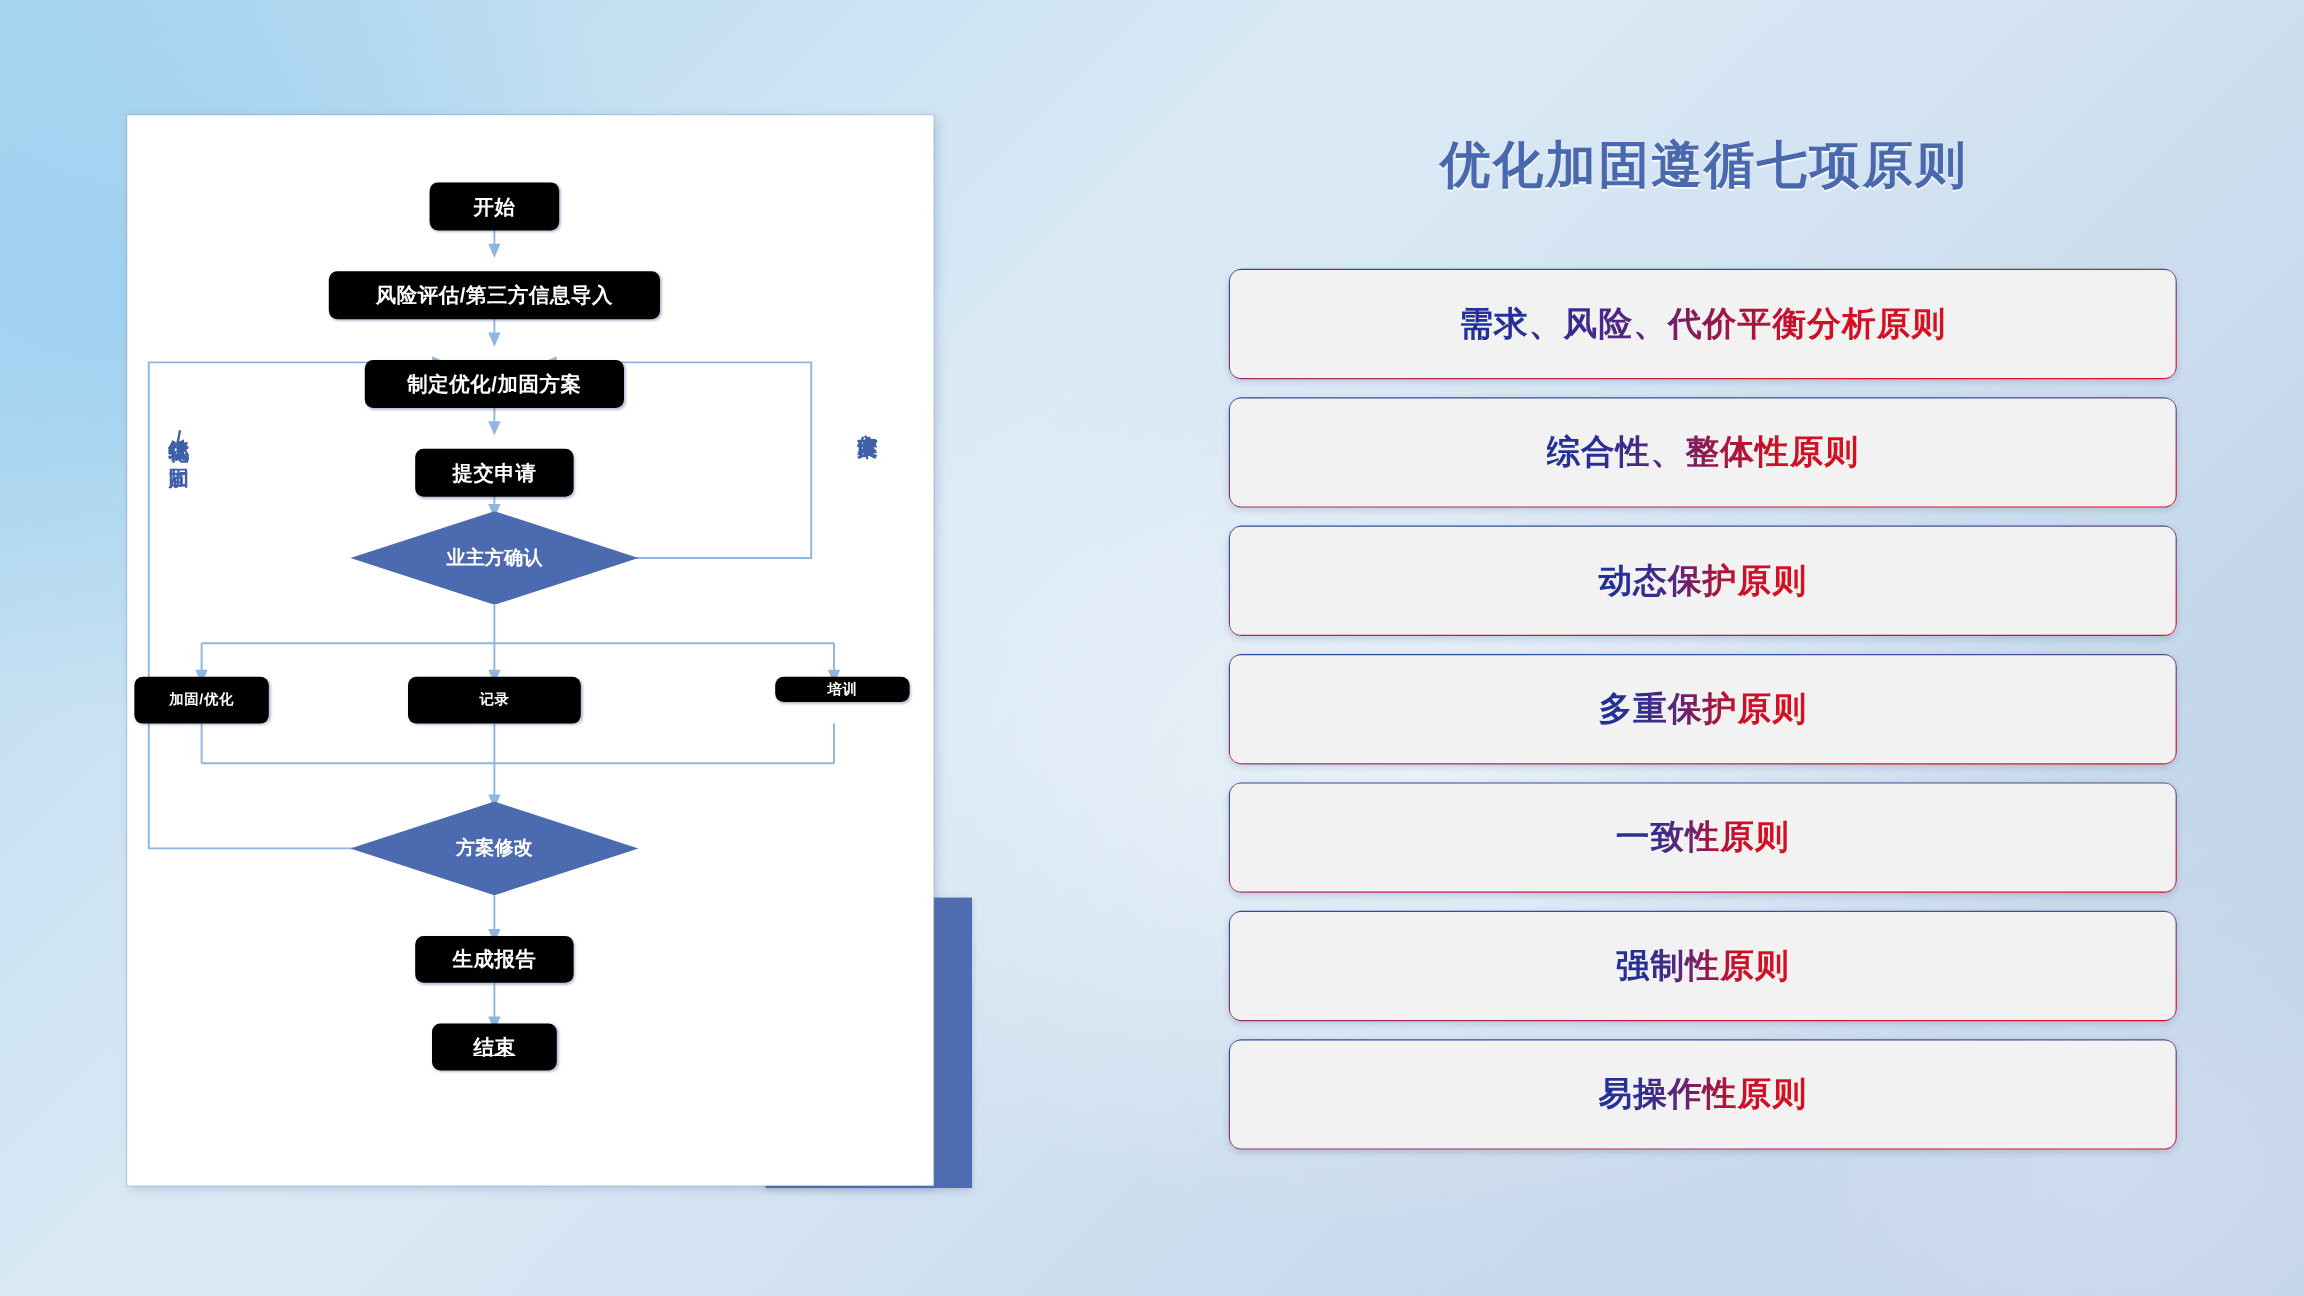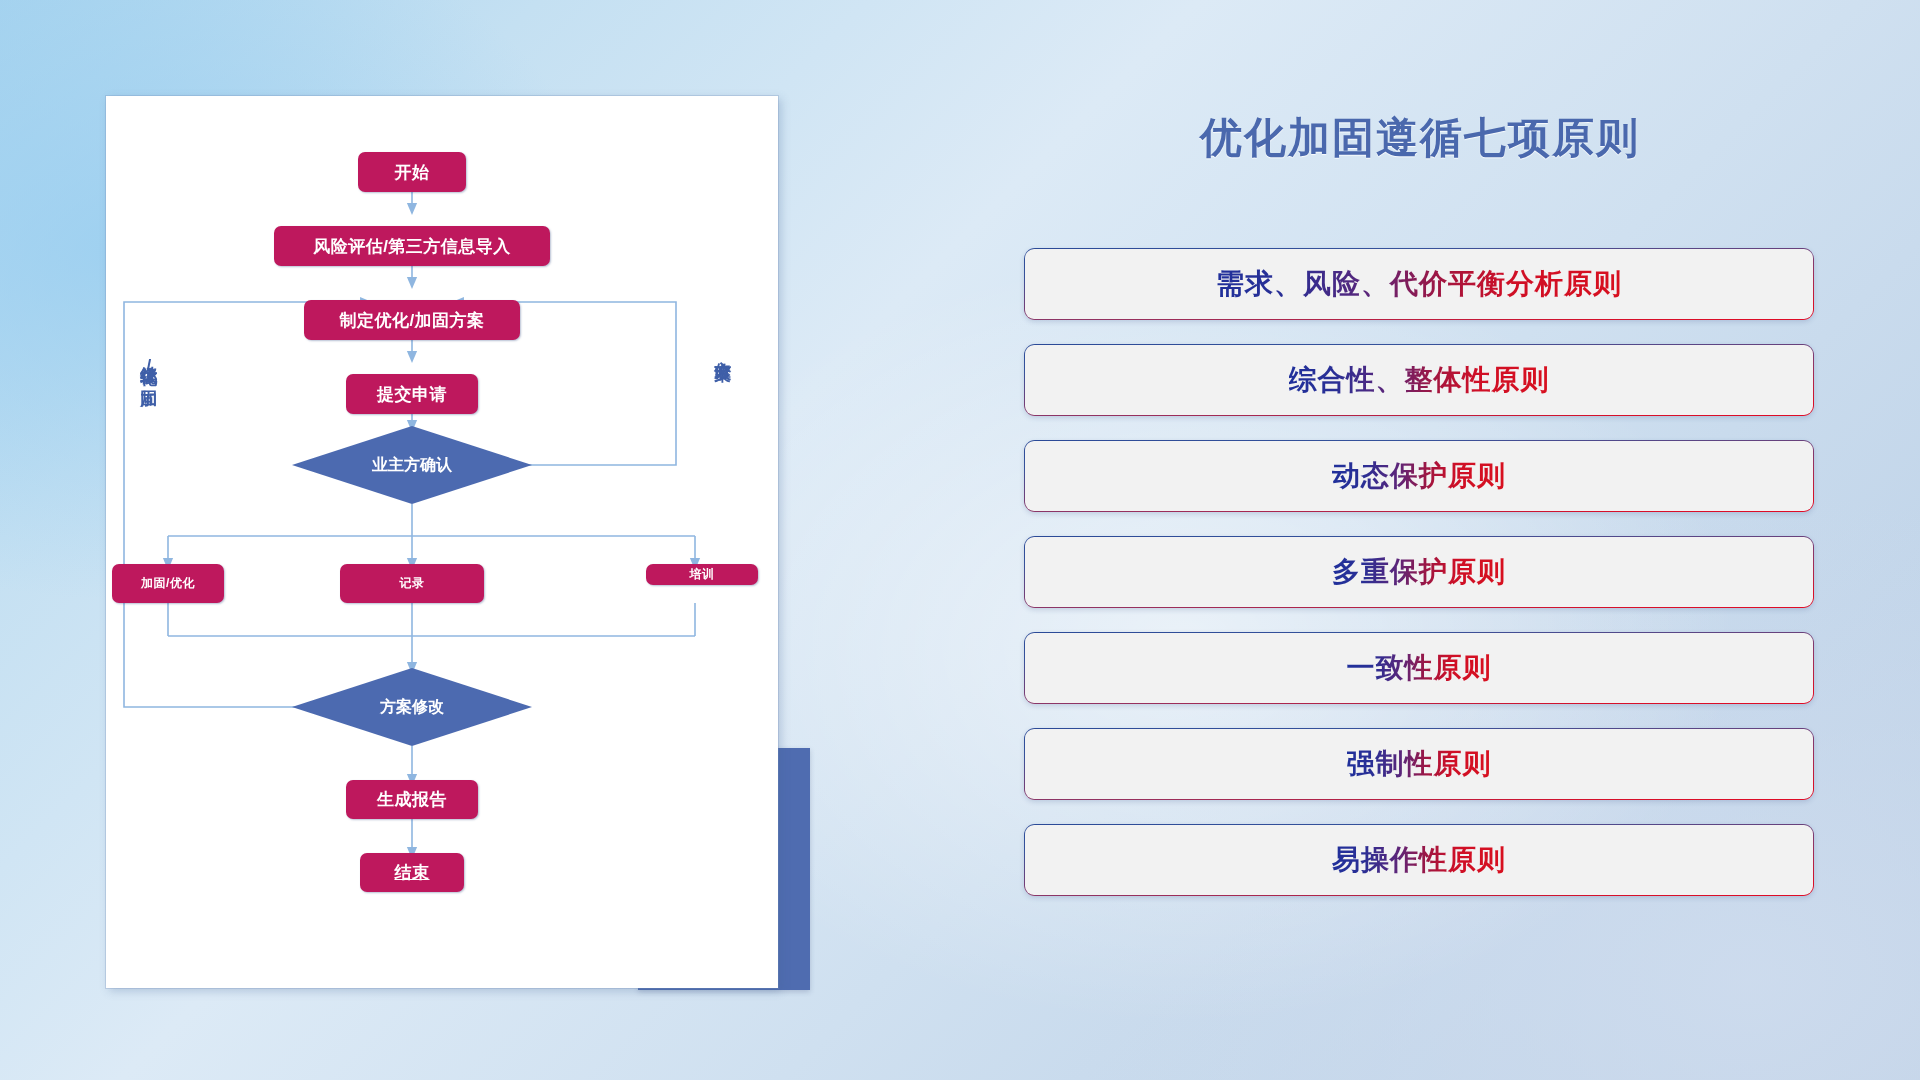--- a/index.html
+++ b/index.html
@@ -45,21 +45,21 @@
   #flow svg { position:absolute; left:0; top:0; }
 
   .node {
     position:absolute;
     display:flex; align-items:center; justify-content:center;
     color:#ffffff;
     font-weight:bold;
     letter-spacing:.5px;
     text-align:center;
     white-space:nowrap;
-    background:#be185d;
+    background:#000000;
     border-radius:7px;
     box-shadow:1px 1px 2px rgba(50,75,130,.35);
     font-size:17px;
   }
   .node.small { font-size:12px; }
 
   .diamond {
     position:absolute;
     display:flex; align-items:center; justify-content:center;
     color:#fff; font-weight:bold; font-size:16px;
@@ -98,27 +98,26 @@
     color:#4a68ad;
     letter-spacing:2px;
     text-shadow:0 1px 1px rgba(255,255,255,.85);
   }
   #cards {
     position:absolute; left:14px; top:128px;
     width:790px;
   }
   .pcard {
     position:relative;
-    height:72px;
+    height:92px;
     margin-bottom:15px;
     border-radius:11px;
     padding:1px;
     background:linear-gradient(176deg, #2b4a97 0%, #36529b 22%, #8d3566 58%, #d6102a 88%, #e00b26 100%);
     box-shadow:0 2px 5px rgba(60,85,140,.20);
-    margin-top:24px;
   }
   .pcard-inner {
     width:100%; height:100%;
     border-radius:9px;
     background:#f2f2f2;
     display:flex; align-items:center; justify-content:center;
   }
   .pcard-text {
     font-size:28px; font-weight:bold;
     letter-spacing:1px;

